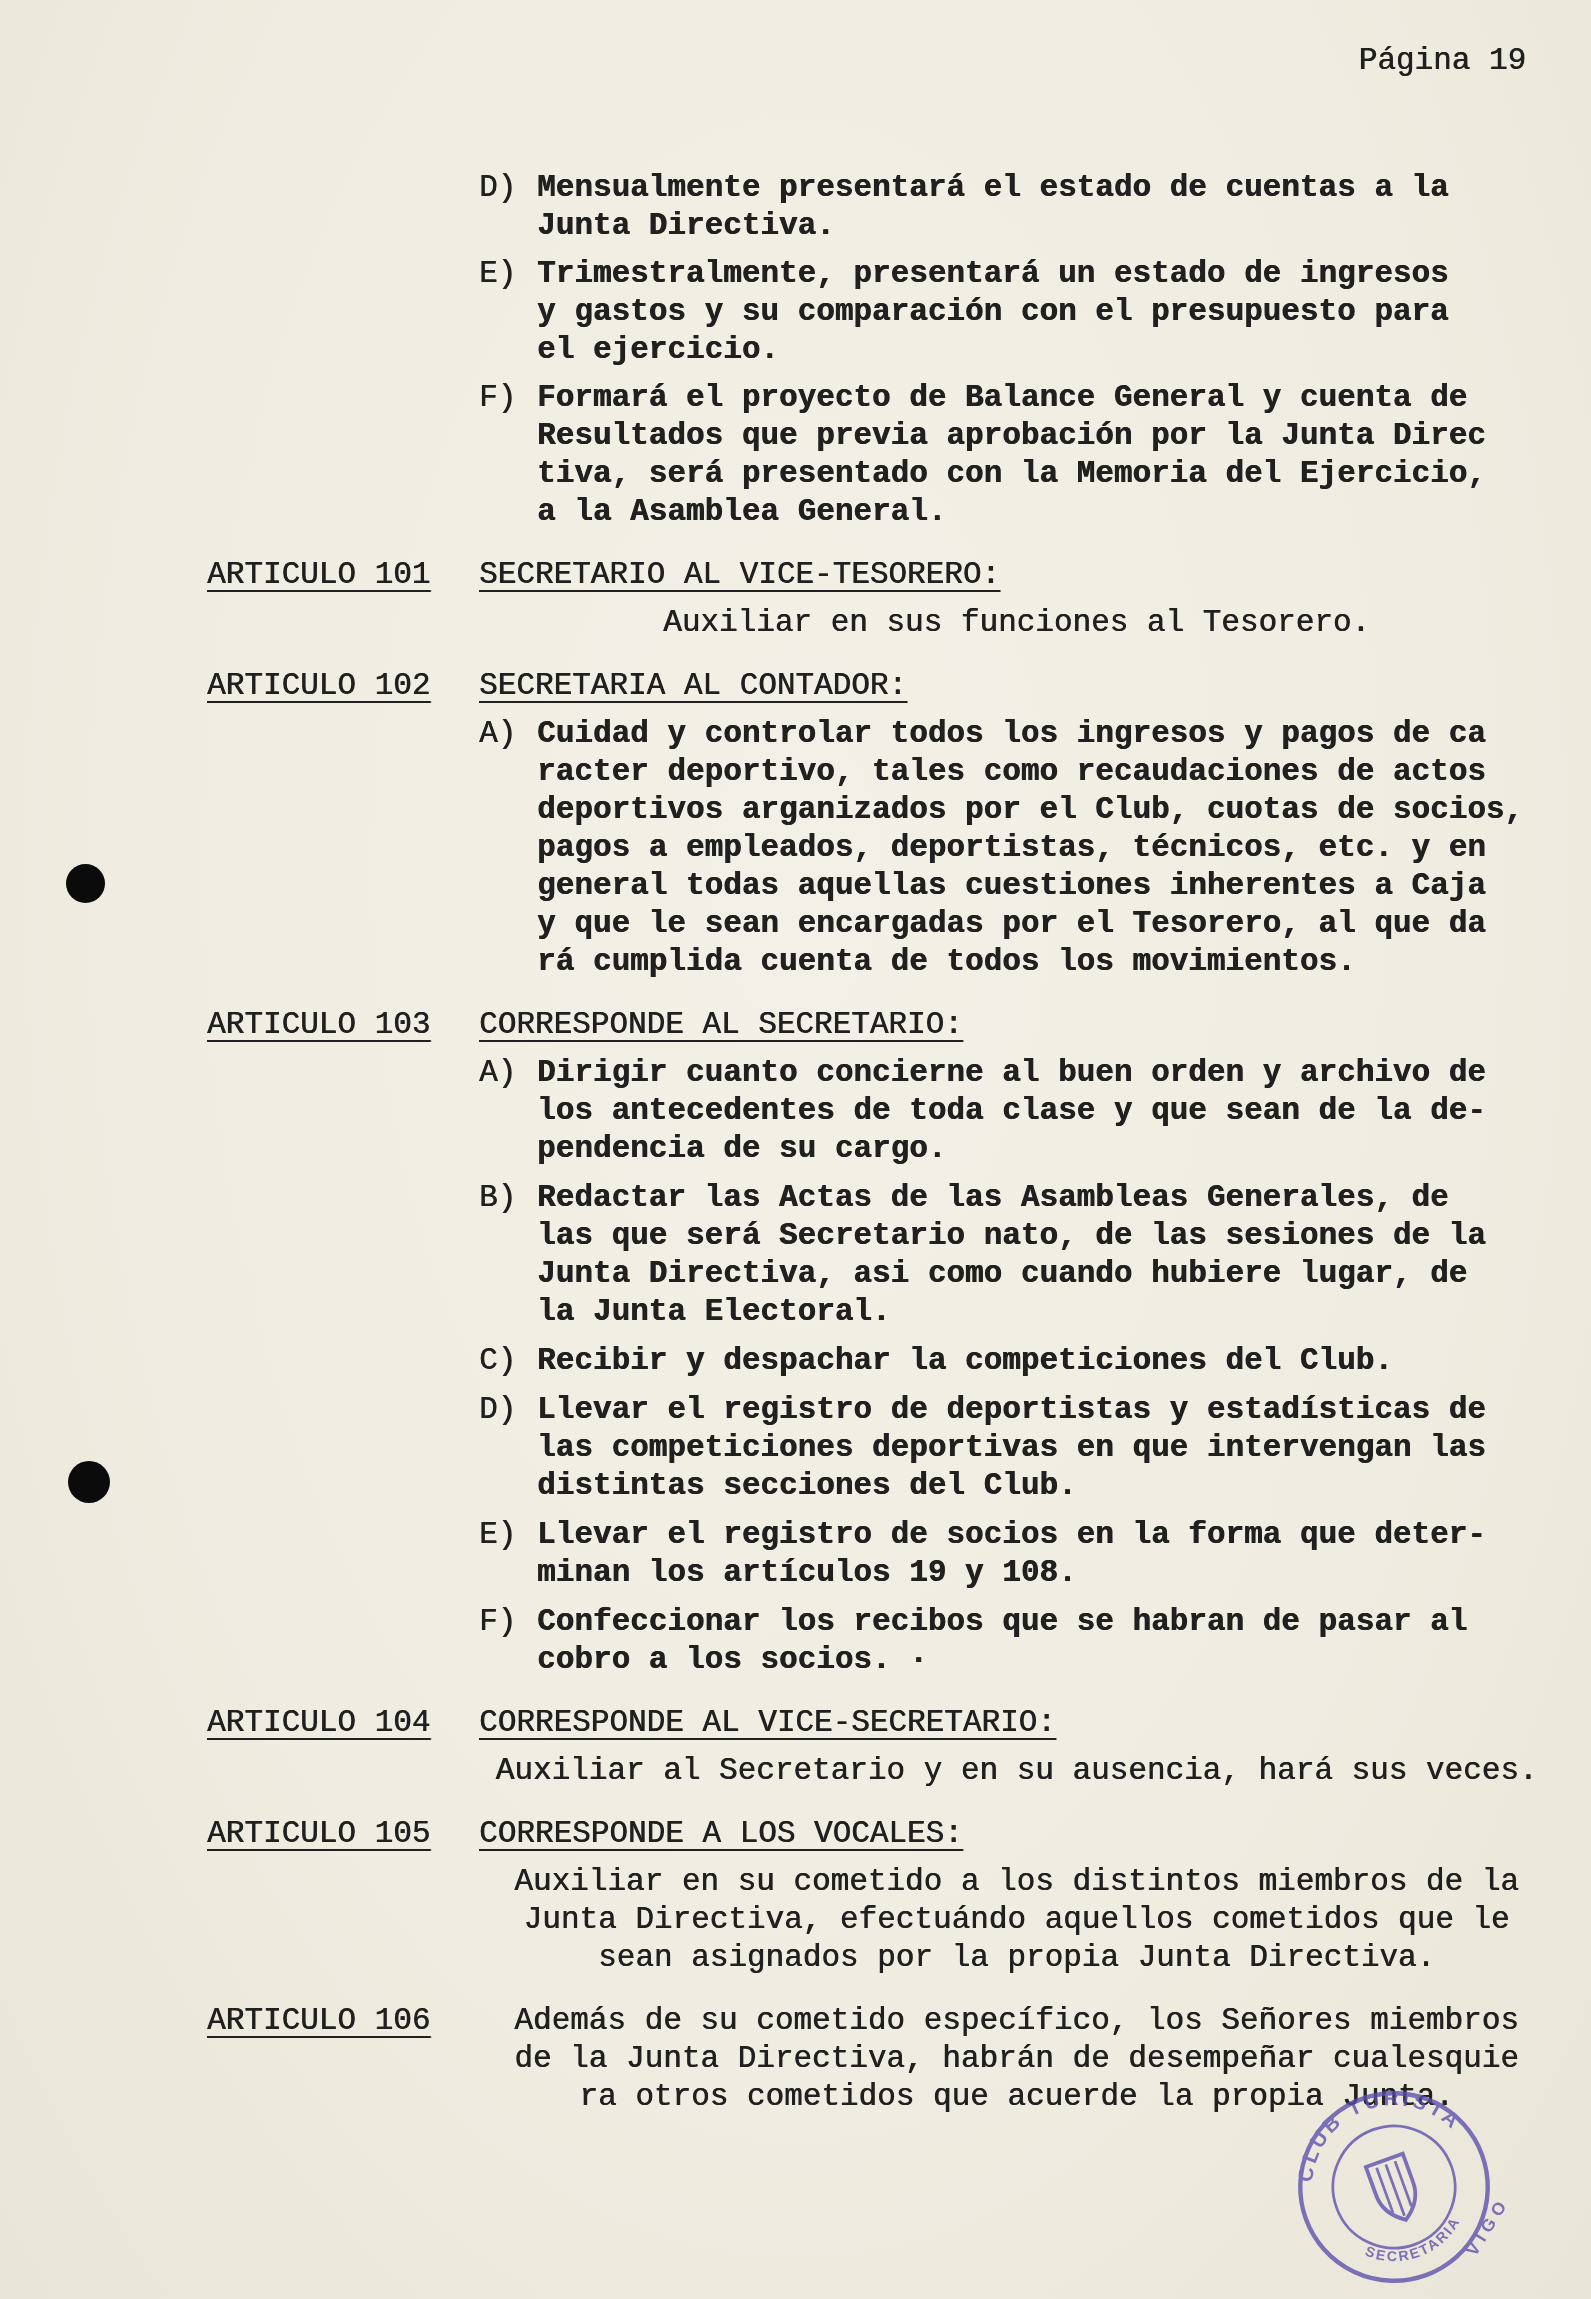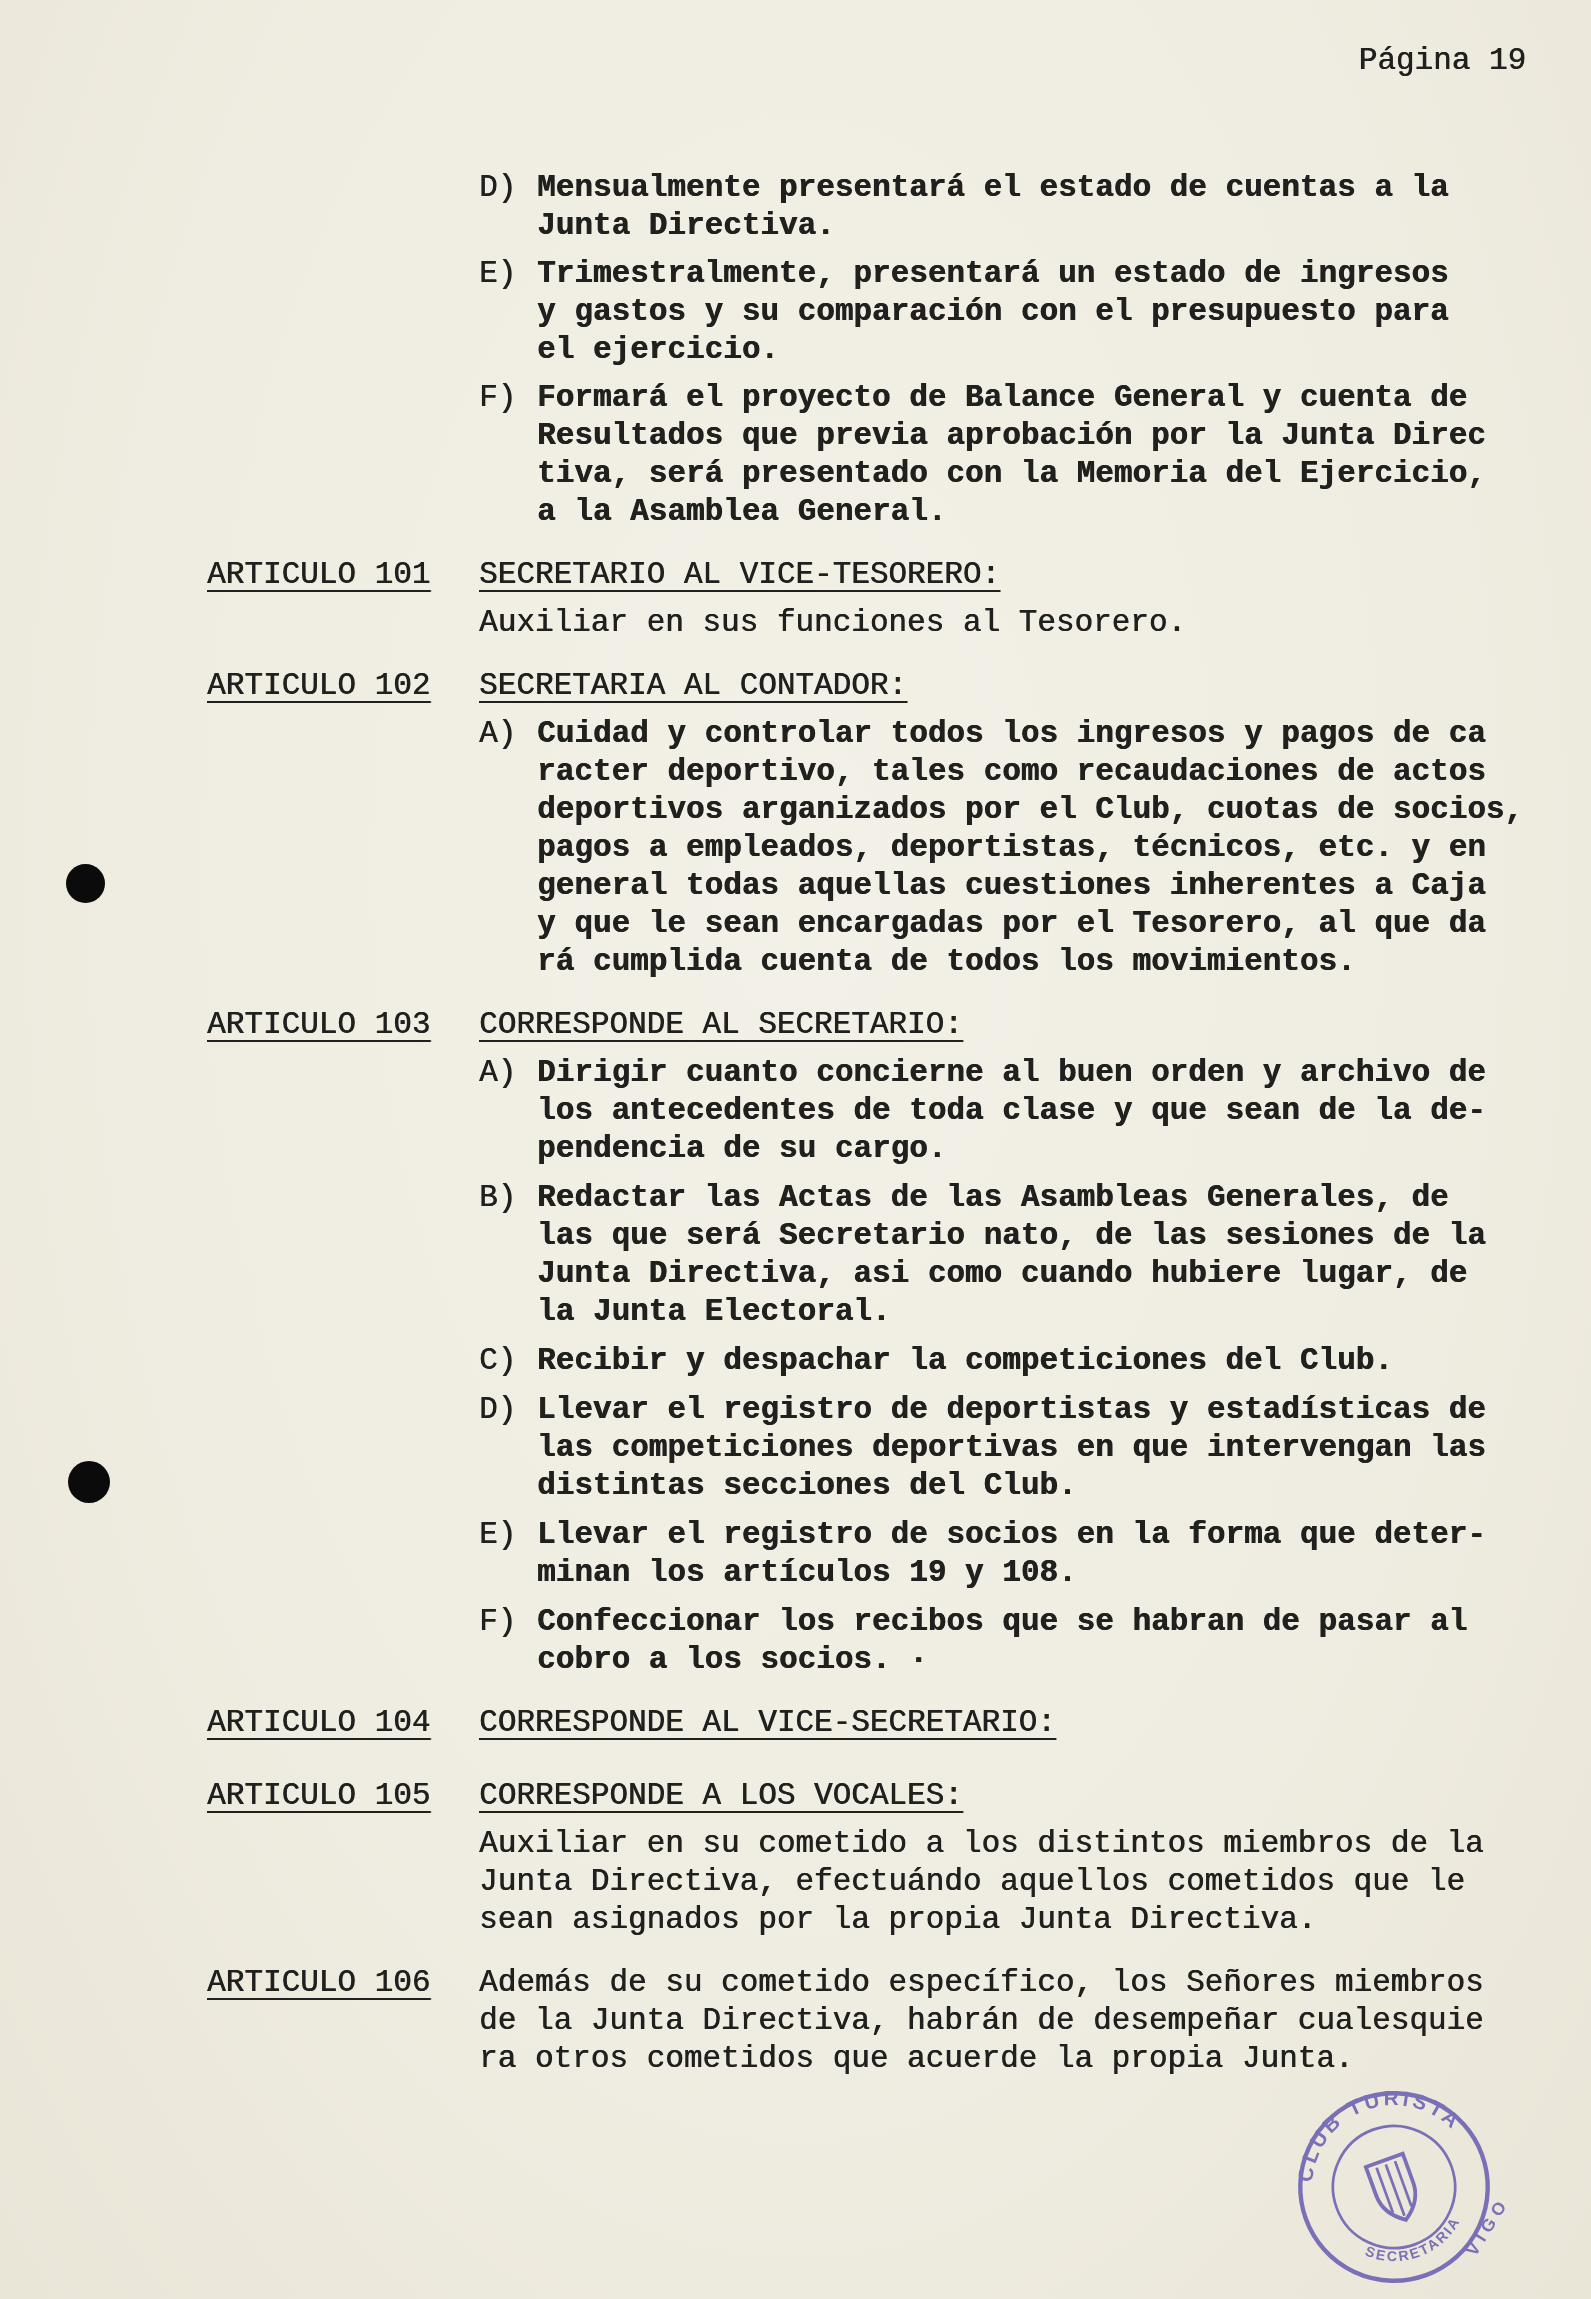--- a/index.html
+++ b/index.html
@@ -37,21 +37,21 @@
     text-decoration-thickness:2.3px;
     white-space:nowrap;
   }
   .article-heading{
     text-decoration:underline;
     text-underline-offset:6.5px;
     text-decoration-thickness:2.3px;
     margin-bottom:10px;
     white-space:nowrap;
   }
-  .article-text{ white-space:pre-line; }
+  .article-text{ white-space:pre-line;text-align:center; }
   .art-items .li-item + .li-item{ margin-top:11px; }
   .hole{
     position:absolute; background:#0b0b0b; border-radius:50%;
   }
   .hole-1{ left:66px; top:864px; width:39px; height:39px; }
   .hole-2{ left:68px; top:1461px; width:42px; height:42px; }
   .stamp{
     position:absolute; left:1285px; top:2078px;
     width:218px; height:218px;
     transform:rotate(-20deg);
@@ -157,20 +157,21 @@
 cobro a los socios. ·</span>
         </div>
       </div>
     </div>
   </section>
 
   <section class="article">
     <div class="article-label">ARTICULO 104</div>
     <div>
       <div class="article-heading">CORRESPONDE AL VICE-SECRETARIO:</div>
+      <div class="article-text">Auxiliar al Secretario y en su ausencia, hará sus veces.</div>
     </div>
   </section>
 
   <section class="article">
     <div class="article-label">ARTICULO 105</div>
     <div>
       <div class="article-heading">CORRESPONDE A LOS VOCALES:</div>
       <div class="article-text">Auxiliar en su cometido a los distintos miembros de la
 Junta Directiva, efectuándo aquellos cometidos que le
 sean asignados por la propia Junta Directiva.</div>

